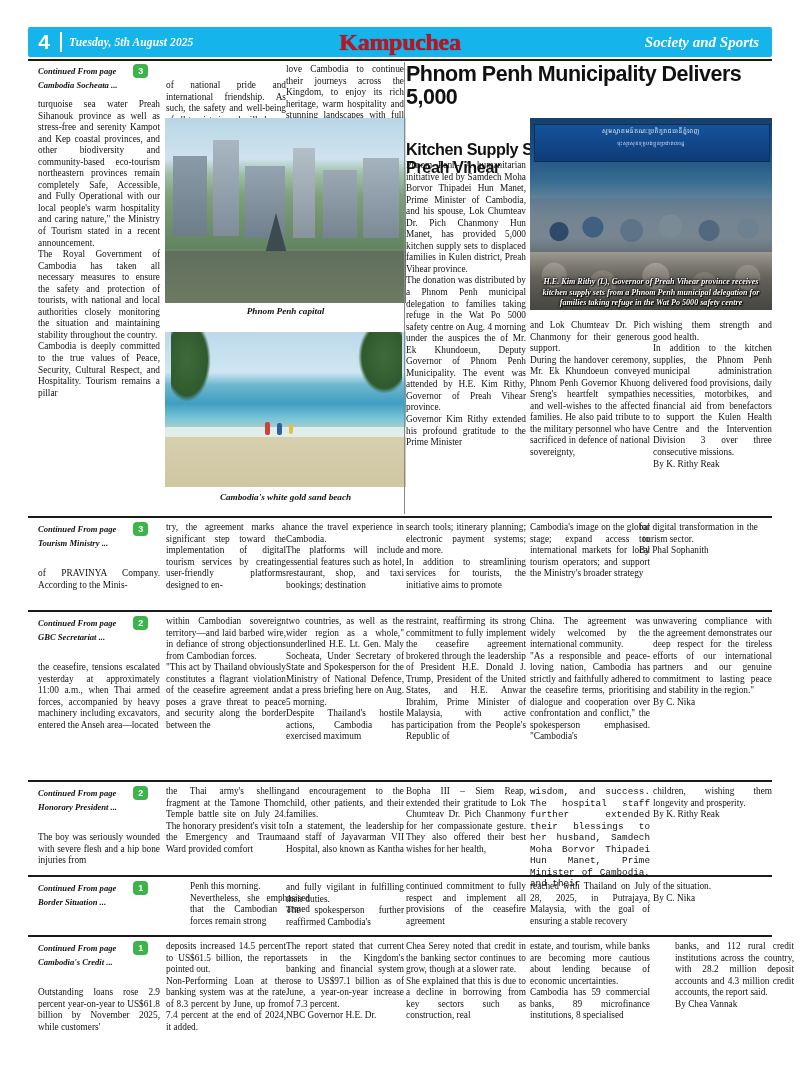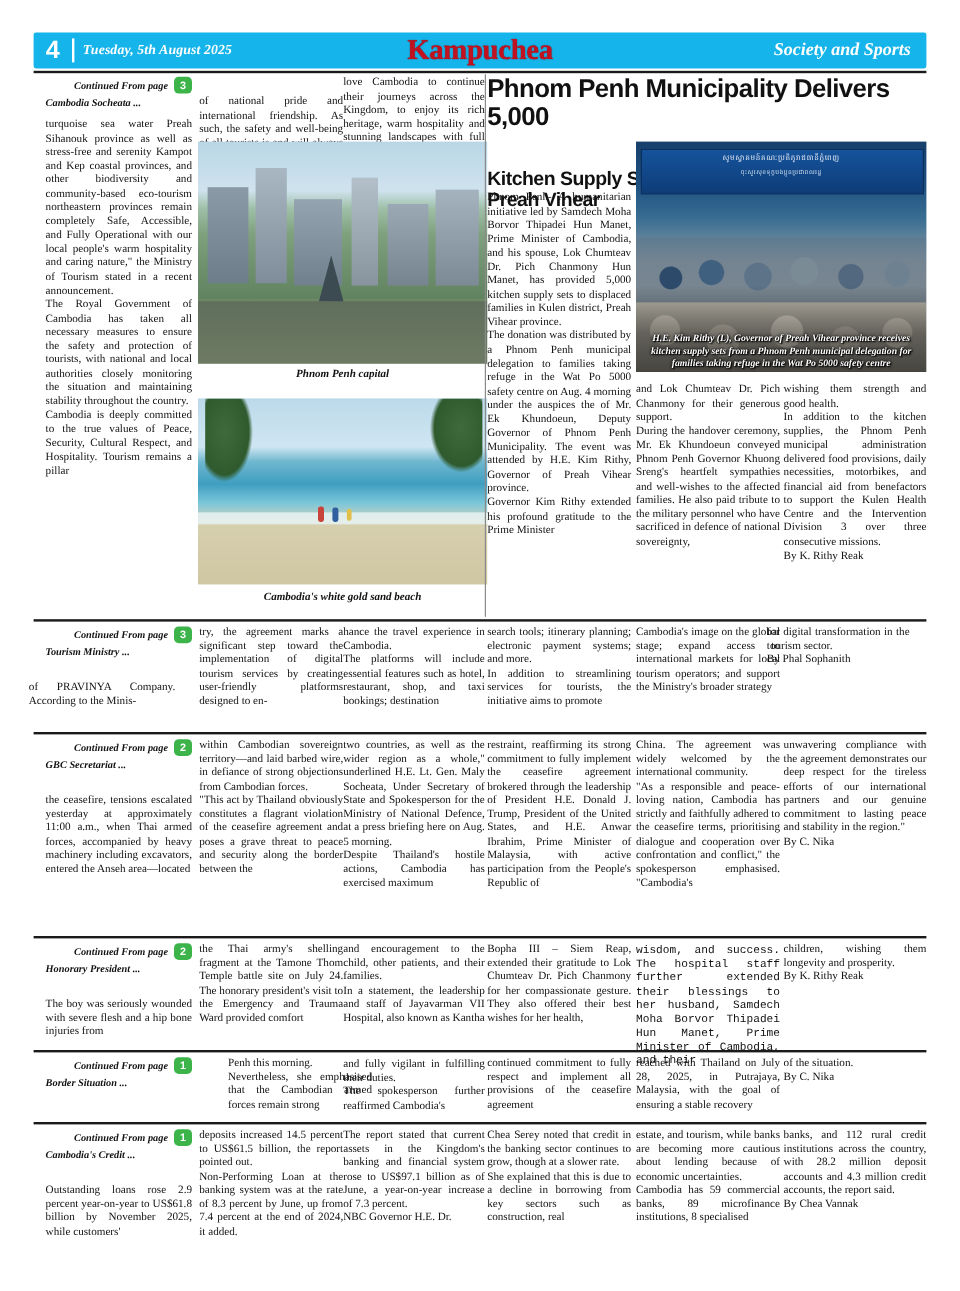--- a/index.html
+++ b/index.html
@@ -102,23 +102,22 @@
   
   .cont-head {
     font-size: 8.6px;
     line-height: 11px;
   }
   .cont-line1 {
     font-style: italic;
     font-weight: bold;
     display: flex;
     align-items: center;
-    gap: 5px;
+    gap: 17px;
     white-space: nowrap;
-    justify-content: flex-end;
   }
   .badge {
     display: inline-flex;
     align-items: center;
     justify-content: center;
     width: 15px;
     height: 14px;
     border-radius: 4px;
     background: #3cb44a;
     color: #fff;
@@ -393,21 +392,21 @@
 
   <div class="hrule" style="left:28px;top:516px;width:744px;height:2px;"></div>
 
   <div style="position:absolute;left:38px;top:522px;width:122px;" class="cont-head">
     <div class="cont-line1">
       <span>Continued From page</span>
       <span class="badge">3</span>
     </div>
     <div class="cont-line2">Tourism Ministry ...</div>
   </div>
-  <div class="col" style="position:absolute;left:24px;top:568px;width:122px;">of PRAVINYA Company. According to the Minis-</div>
+  <div class="col" style="position:absolute;left:38px;top:568px;width:122px;">of PRAVINYA Company. According to the Minis-</div>
   <div class="col" style="position:absolute;left:166px;top:522px;width:120px;">try, the agreement marks a significant step toward the implementation of digital tourism services by creating user-friendly platforms designed to en-</div>
   <div class="col" style="position:absolute;left:286px;top:522px;width:118px;">
       <p>hance the travel experience in Cambodia.</p>
       <p>The platforms will include essential features such as hotel, restaurant, shop, and taxi bookings; destination</p>
     </div>
   <div class="col" style="position:absolute;left:406px;top:522px;width:120px;">
       <p>search tools; itinerary planning; electronic payment systems; and more.</p>
       <p>In addition to streamlining services for tourists, the initiative aims to promote</p>
     </div>
   <div class="col" style="position:absolute;left:530px;top:522px;width:120px;">Cambodia's image on the global stage; expand access to international markets for local tourism operators; and support the Ministry's broader strategy</div>
@@ -509,18 +508,18 @@
       <p>NBC Governor H.E. Dr.</p>
     </div>
   <div class="col" style="position:absolute;left:406px;top:941px;width:120px;">
       <p>Chea Serey noted that credit in the banking sector continues to grow, though at a slower rate.</p>
       <p>She explained that this is due to a decline in borrowing from key sectors such as construction, real</p>
     </div>
   <div class="col" style="position:absolute;left:530px;top:941px;width:120px;">
       <p>estate, and tourism, while banks are becoming more cautious about lending because of economic uncertainties.</p>
       <p>Cambodia has 59 commercial banks, 89 microfinance institutions, 8 specialised</p>
     </div>
-  <div class="col" style="position:absolute;left:653px;top:941px;width:119px;">
+  <div class="col" style="position:absolute;left:675px;top:941px;width:119px;">
       <p>banks, and 112 rural credit institutions across the country, with 28.2 million deposit accounts and 4.3 million credit accounts, the report said.</p>
       <p>By Chea Vannak</p>
     </div>
 
 </div>
 
 </body></html>

